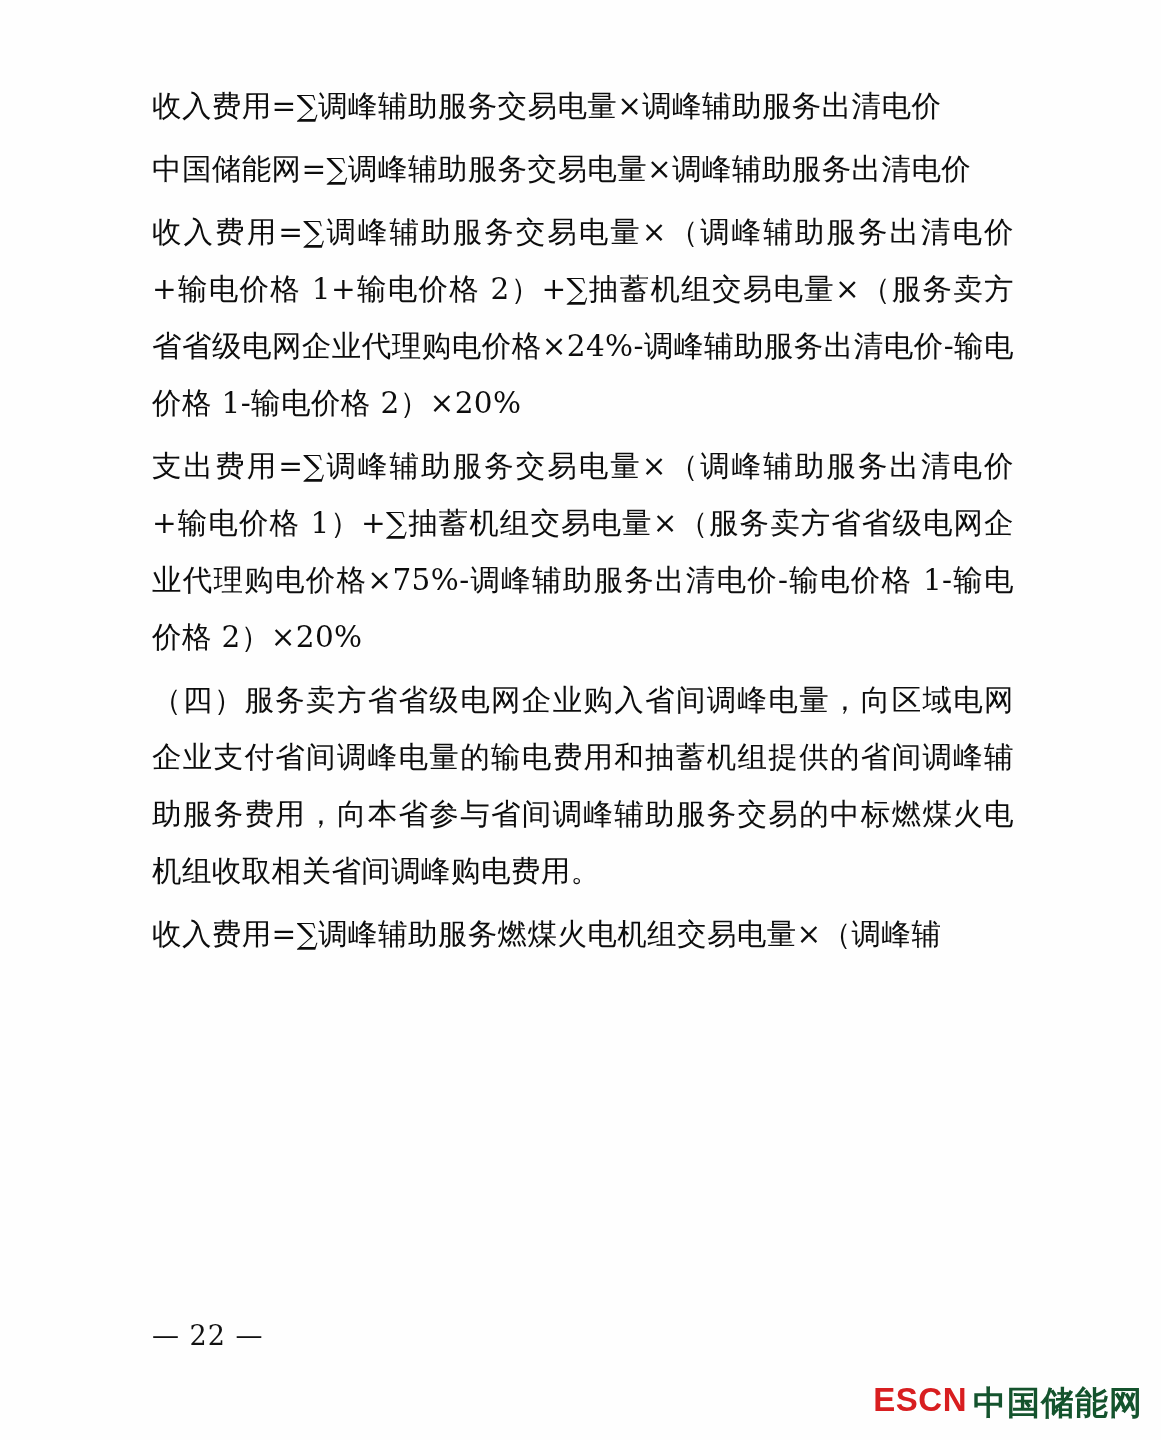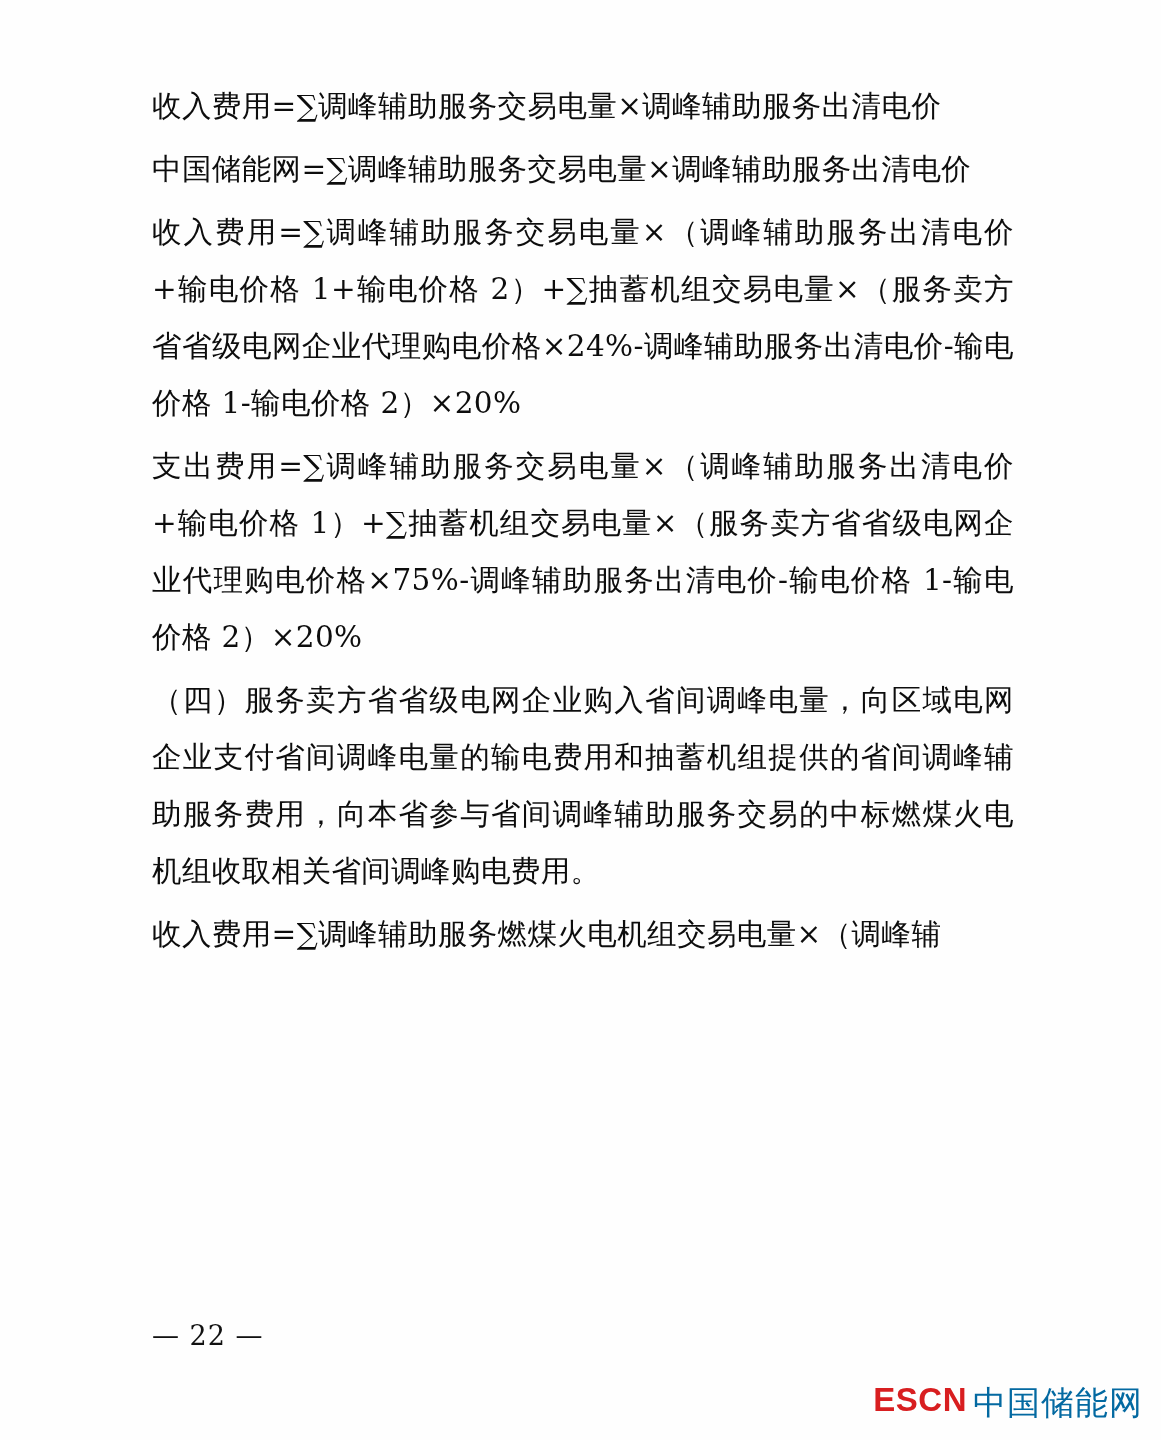--- a/index.html
+++ b/index.html
@@ -62,23 +62,23 @@
     gap: 6px;
     font-family: "Liberation Sans", sans-serif;
   }
   .watermark .escn {
     color: #d81e20;
     font-size: 33px;
     font-weight: bold;
     letter-spacing: 0.5px;
   }
   .watermark .cn-text {
-    color: #0369a1;
+    color: #14532d;
     font-size: 33px;
-    font-weight: normal;
+    font-weight: bold;
     letter-spacing: 1px;
     font-family: "DejaVu Sans", "Liberation Sans", sans-serif;
   }
 </style>
 </head>
 <body>
 
 <div class="page">
   <div class="content">
     <p class="para noindent">收入费用=∑调峰辅助服务交易电量×调峰辅助服务出清电价</p>

